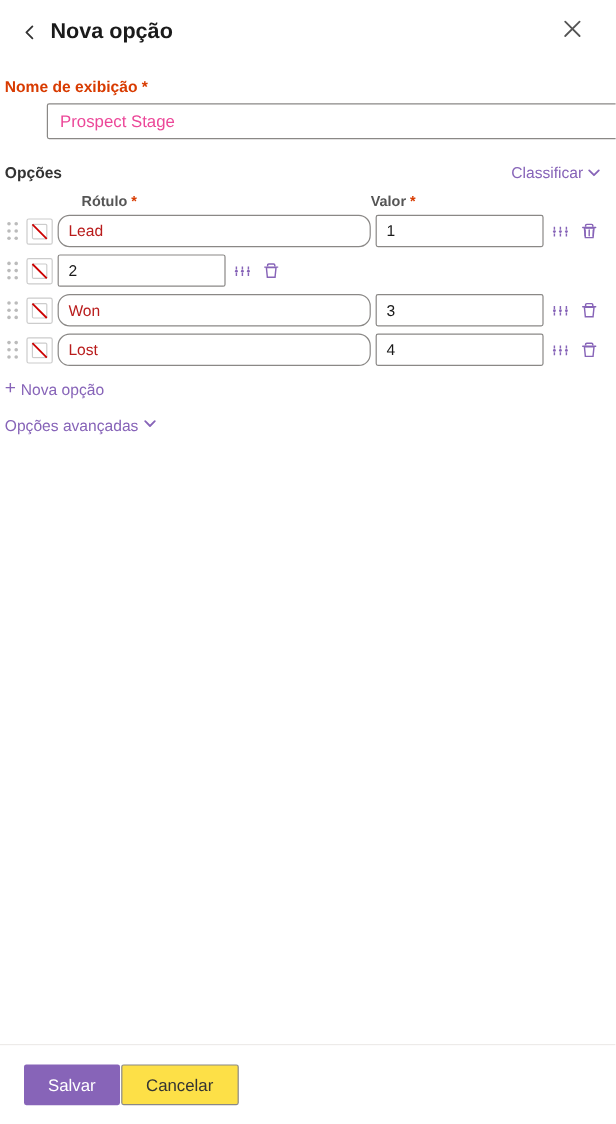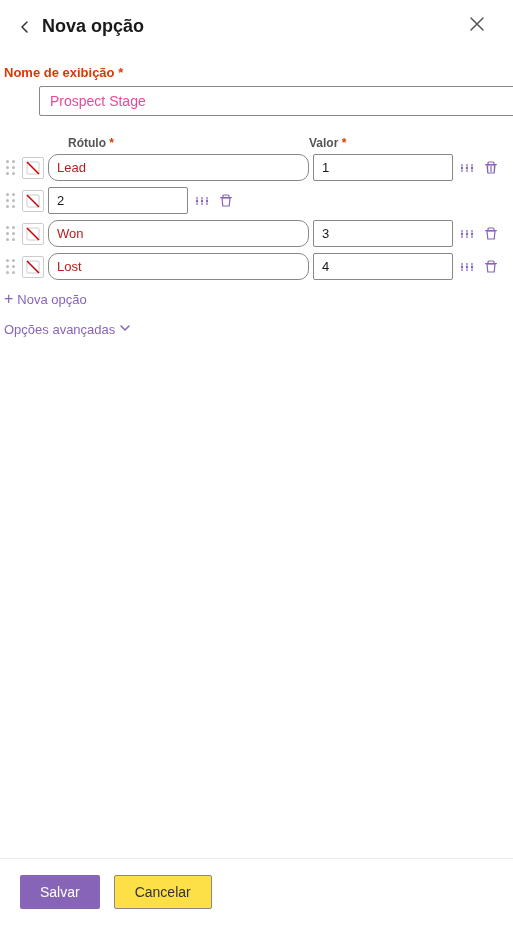--- a/index.html
+++ b/index.html
@@ -224,25 +224,25 @@
       font-size: 13px;
       display: flex;
       align-items: flex-start;
       gap: 4px;
       margin-top: 14px;
       padding: 0;
     }
 
     .modal-footer {
       display: flex;
-      gap: 14px;
+      gap: 1px;
       padding: 16px 20px;
       border-top: 1px solid #edebe9;
       position: absolute;
-      bottom: 12px;
+      bottom: 0;
       left: 0;
       right: 0;
       background: #fff;
     }
 
     .btn-primary {
       background: #8764b8;
       color: #fff;
       border: none;
       padding: 8px 20px;
@@ -299,20 +299,29 @@
   <div class="modal-body">
 
     <div>
       <div class="field-label">
         <span>Nome de exibição</span> <span class="req-star">*</span>
       </div>
       <input class="text-input" type="text" value="Prospect Stage" style="">
     </div>
 
     <div class="options-section">
+      <div class="options-header">
+        <span class="options-label">Opções</span>
+        <button class="sort-btn">
+          <span>Classificar</span>
+          <svg width="12" height="12" viewBox="0 0 12 12" fill="none">
+            <path d="M2 4L6 8L10 4" stroke="#8764b8" stroke-width="1.5" stroke-linecap="round" stroke-linejoin="round"></path>
+          </svg>
+        </button>
+      </div>
 
       <div class="columns-header">
         <span class="col-label-head">
           <span>Rótulo</span> <span class="req-star">*</span>
         </span>
         <span class="col-value-head">
           <span>Valor</span> <span class="req-star">*</span>
         </span>
         <span style="width:44px"></span>
       </div>

